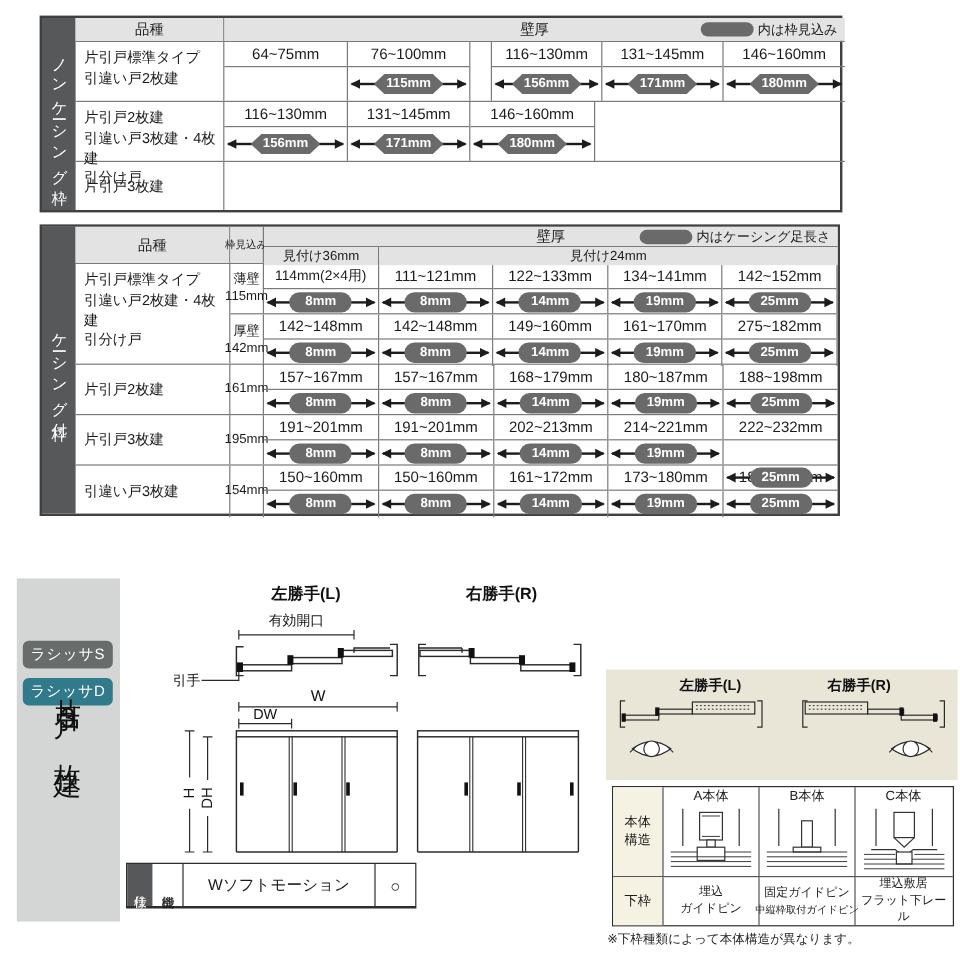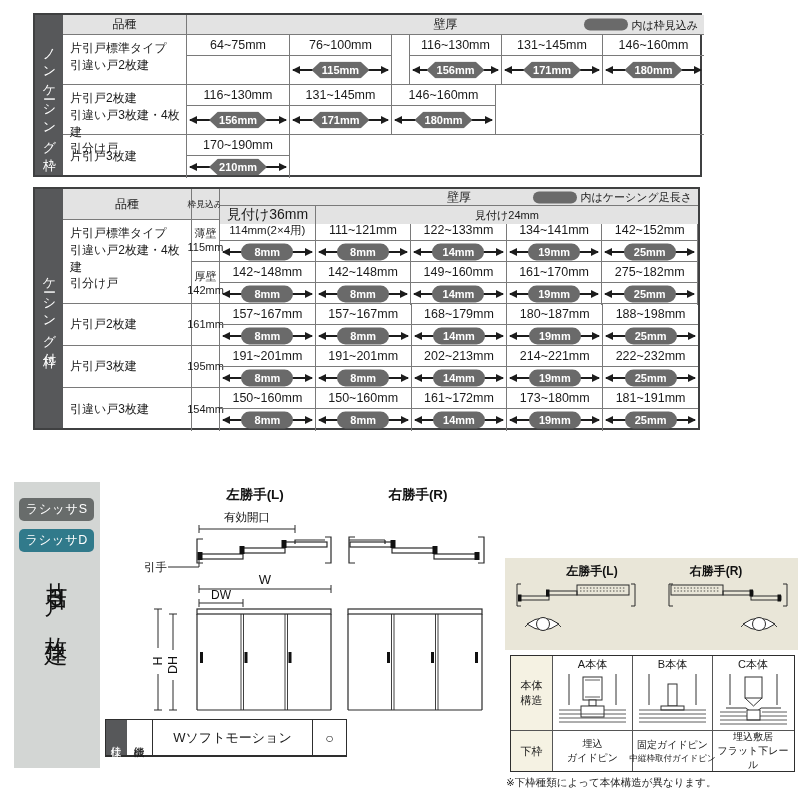--- a/index.html
+++ b/index.html
@@ -38,21 +38,21 @@
   .dim .ar { position:absolute; right:2px; top:50%; transform:translateY(-50%); width:0; height:0;
              border-top:4.5px solid transparent; border-bottom:4.5px solid transparent; border-left:8px solid #1c1c1c; }
   .dim .pill { position:absolute; left:50%; top:50%; transform:translate(-50%,-50%); background:#6a6a6a; color:#fff;
                font-size:11px; font-weight:bold; height:17px; line-height:17px; min-width:58px; text-align:center; padding:0 8px; white-space:nowrap; }
   .dim.hex .pill { clip-path:polygon(9px 0, calc(100% - 9px) 0, 100% 50%, calc(100% - 9px) 100%, 9px 100%, 0 50%); }
   .dim.rnd .pill { border-radius:9px; min-width:52px; }
 
   
   .sidepanel { position:absolute; left:14px; top:482px; width:86px; height:286px; background:#d3d6d4; }
   .badge { position:absolute; left:5px; width:75px; height:23px; border-radius:5px; color:#fff; font-size:12.5px;
-           display:flex; align-items:center; justify-content:center; letter-spacing:0.5px; }
+           display:flex; align-items:center; justify-content:center; letter-spacing:0.5px;margin-top:36px; }
   .badge.s { top:16px; background:#686c6b; }
   .badge.d { top:47px; background:#317a8b; }
   .vtitle { position:absolute; left:50%; transform:translateX(-50%); top:82px; writing-mode:vertical-rl; text-orientation:upright;
             font-size:23px; letter-spacing:7px; color:#111; }
 
   .specbar { position:absolute; left:105px; top:719px; height:38px; display:flex; border:1px solid #2e2e2e; border-bottom-width:2px; background:#fff; }
   .specbar .c1 { width:21px; background:#57585a; color:#fff; writing-mode:vertical-rl; text-orientation:upright;
                  font-size:10.5px; display:flex; align-items:center; justify-content:center; }
   .specbar .c2 { width:26px; border-right:1px solid #2e2e2e; writing-mode:vertical-rl; text-orientation:upright;
                  font-size:10.5px; display:flex; align-items:center; justify-content:center; }
@@ -171,29 +171,20 @@
               <i class="ar"></i>
               <span class="pill">180mm</span>
             </div>
         </div>
         <div class="filler"></div>
       </div>
       <div class="trow last" style="flex:1;">
         <div class="pcell vc" style="width:124px;">
           <span>片引戸3枚建</span>
         </div>
-        <div class="dcell" style="width:103px;">
-          <div class="range">170~190mm</div>
-          <div class="dim hex">
-              <i class="ln"></i>
-              <i class="al"></i>
-              <i class="ar"></i>
-              <span class="pill">210mm</span>
-            </div>
-        </div>
         <div class="filler"></div>
       </div>
     </div>
   </div>
 
   <div class="tbl" style="left:33px; top:187px; width:667px; height:243px;">
     <div class="vbar">ケーシング付枠</div>
     <div class="tbody">
       <div class="trow" style="height:31px; flex:none;">
         <div class="hcell" style="width:129px;">品種</div>
@@ -202,21 +193,21 @@
         </div>
         <div style="flex:1; display:flex; flex-direction:column;">
           <div class="hcell sub" style="height:17px; border-right:none;">
             <span>壁厚</span>
             <span class="legend">
               <i class="lpill"></i>
               <span>内はケーシング足長さ</span>
             </span>
           </div>
           <div style="flex:1; display:flex;">
-            <div class="hcell" style="width:96px; font-size:14px;">見付け36mm</div>
+            <div class="hcell" style="width:96px; font-size:11px;">見付け36mm</div>
             <div class="hcell" style="flex:1; font-size:11px; border-right:none;">見付け24mm</div>
           </div>
         </div>
       </div>
 
       <div class="trow" style="height:84px; flex:none;">
         <div class="pcell" style="width:129px;">
           <span>片引戸標準タイプ</span>
           <span>引違い戸2枚建・4枚建</span>
           <span>引分け戸</span>
@@ -417,21 +408,21 @@
         </div>
         <div class="dcell" style="flex:1;">
           <div class="range">214~221mm</div>
           <div class="dim rnd">
               <i class="ln"></i>
               <i class="al"></i>
               <i class="ar"></i>
               <span class="pill">19mm</span>
             </div>
         </div>
-        <div class="dcell" style="flex:1;">
+        <div class="dcell" style="flex:1;gap:20px;">
           <div class="range">222~232mm</div>
           <div class="dim rnd">
               <i class="ln"></i>
               <i class="al"></i>
               <i class="ar"></i>
               <span class="pill">25mm</span>
             </div>
         </div>
       </div>
 

